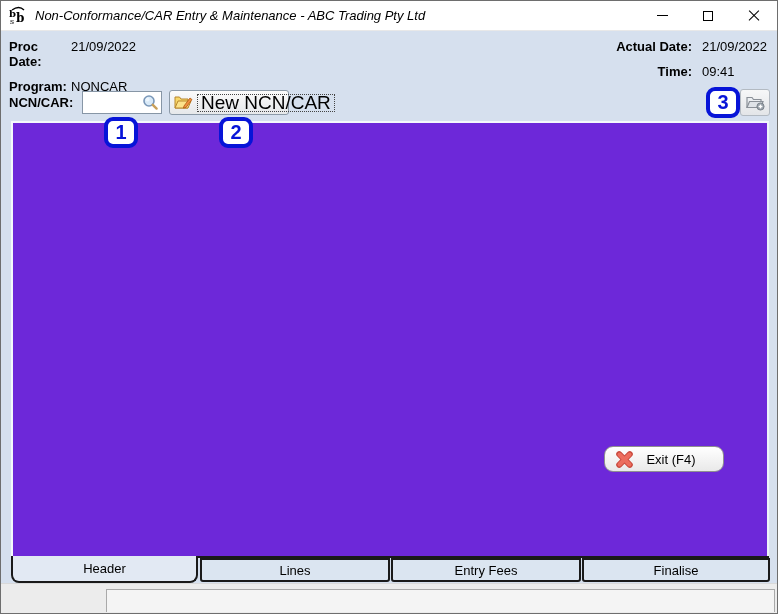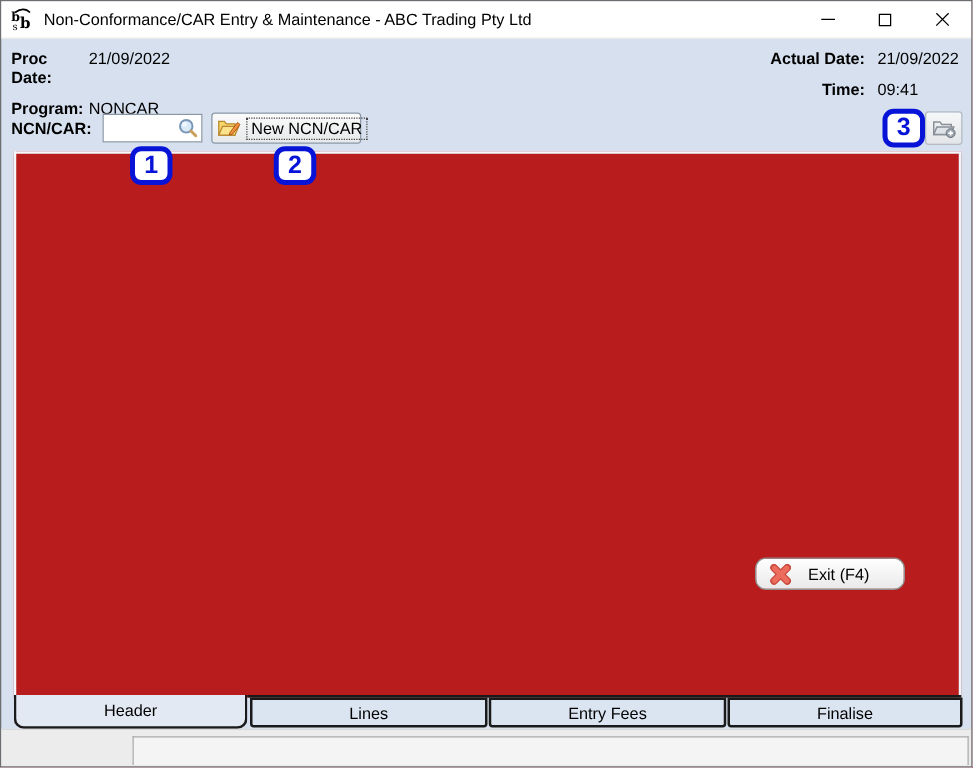--- a/index.html
+++ b/index.html
@@ -8,21 +8,21 @@
     position:relative;width:778px;height:614px;
     background:#d6e0ee;border:1px solid #6e6e6e;
     font-family:"Liberation Sans",sans-serif;color:#000;overflow:hidden;
   }
   
   .titlebar{
     position:absolute;left:0;top:0;right:0;height:30px;background:#ffffff;
     display:flex;align-items:center;border-bottom:1px solid #e8e8e8;
   }
   .app-icon{width:20px;height:20px;margin-left:7px;flex:0 0 auto;}
-  .title-text{margin-left:7px;font-size:13px;white-space:nowrap;}
+  .title-text{margin-left:7px;font-size:13px;white-space:nowrap;font-style:italic;}
   .win-controls{margin-left:auto;display:flex;height:100%;}
   .win-btn{width:46px;height:100%;display:flex;align-items:center;justify-content:center;cursor:default;}
   .glyph-min{width:11px;height:1px;background:#000;}
   .glyph-max{width:10px;height:10px;border:1px solid #000;}
   .glyph-close{position:relative;width:12px;height:12px;}
   .glyph-close::before,.glyph-close::after{
     content:"";position:absolute;left:-1px;top:5px;width:14px;height:1.2px;background:#000;
   }
   .glyph-close::before{transform:rotate(45deg);}
   .glyph-close::after{transform:rotate(-45deg);}
@@ -51,42 +51,42 @@
   }
   .search-box svg{flex:0 0 auto;margin-right:2px;}
   .new-btn{
     position:absolute;left:168px;top:89px;width:120px;height:25px;
     background:linear-gradient(#fbfbfb,#e6e8ea);
     border:1px solid #8c9aa8;border-radius:3px;
     display:flex;align-items:center;padding:0 4px;cursor:default;
   }
   .new-btn svg{flex:0 0 auto;margin-right:4px;}
   .new-btn .focus-label{
-    border:1px dotted #444;font-size:13px;padding:0 3px;line-height:16px;white-space:nowrap;
+    border:1px dotted #444;font-size:19px;padding:0 3px;line-height:16px;white-space:nowrap;
   }
   .folder-plus-btn{
     position:absolute;right:7px;top:88px;width:30px;height:27px;
     background:linear-gradient(#f6f7f8,#e3e5e8);
     border:1px solid #b3bac2;border-radius:3px;
     display:flex;align-items:center;justify-content:center;cursor:default;
   }
   
   .ann{
     position:absolute;width:34px;height:31px;background:#fff;
     border:4px solid #0714d8;border-radius:9px;
     display:flex;align-items:center;justify-content:center;
     color:#0714d8;font-weight:bold;font-size:20px;z-index:30;
   }
   .ann-1{left:103px;top:116px;}
   .ann-2{left:218px;top:116px;}
   .ann-3{left:705px;top:86px;}
   
   .main-panel{
     position:absolute;left:10px;top:120px;width:758px;height:437px;
-    background:#b91c1c;
+    background:#6d28d9;
     border-left:2px solid #f4f8fc;border-top:2px solid #f4f8fc;border-right:2px solid #eef3f9;
   }
   .exit-btn{
     position:absolute;left:591px;top:323px;width:120px;height:26px;
     background:linear-gradient(#ffffff,#e9e9e9);
     border:1px solid #909090;border-radius:9px;
     display:flex;align-items:center;cursor:default;
   }
   .exit-btn svg{flex:0 0 auto;margin-left:11px;}
   .exit-btn .exit-label{flex:1 1 auto;text-align:center;font-size:13px;margin-right:14px;}

